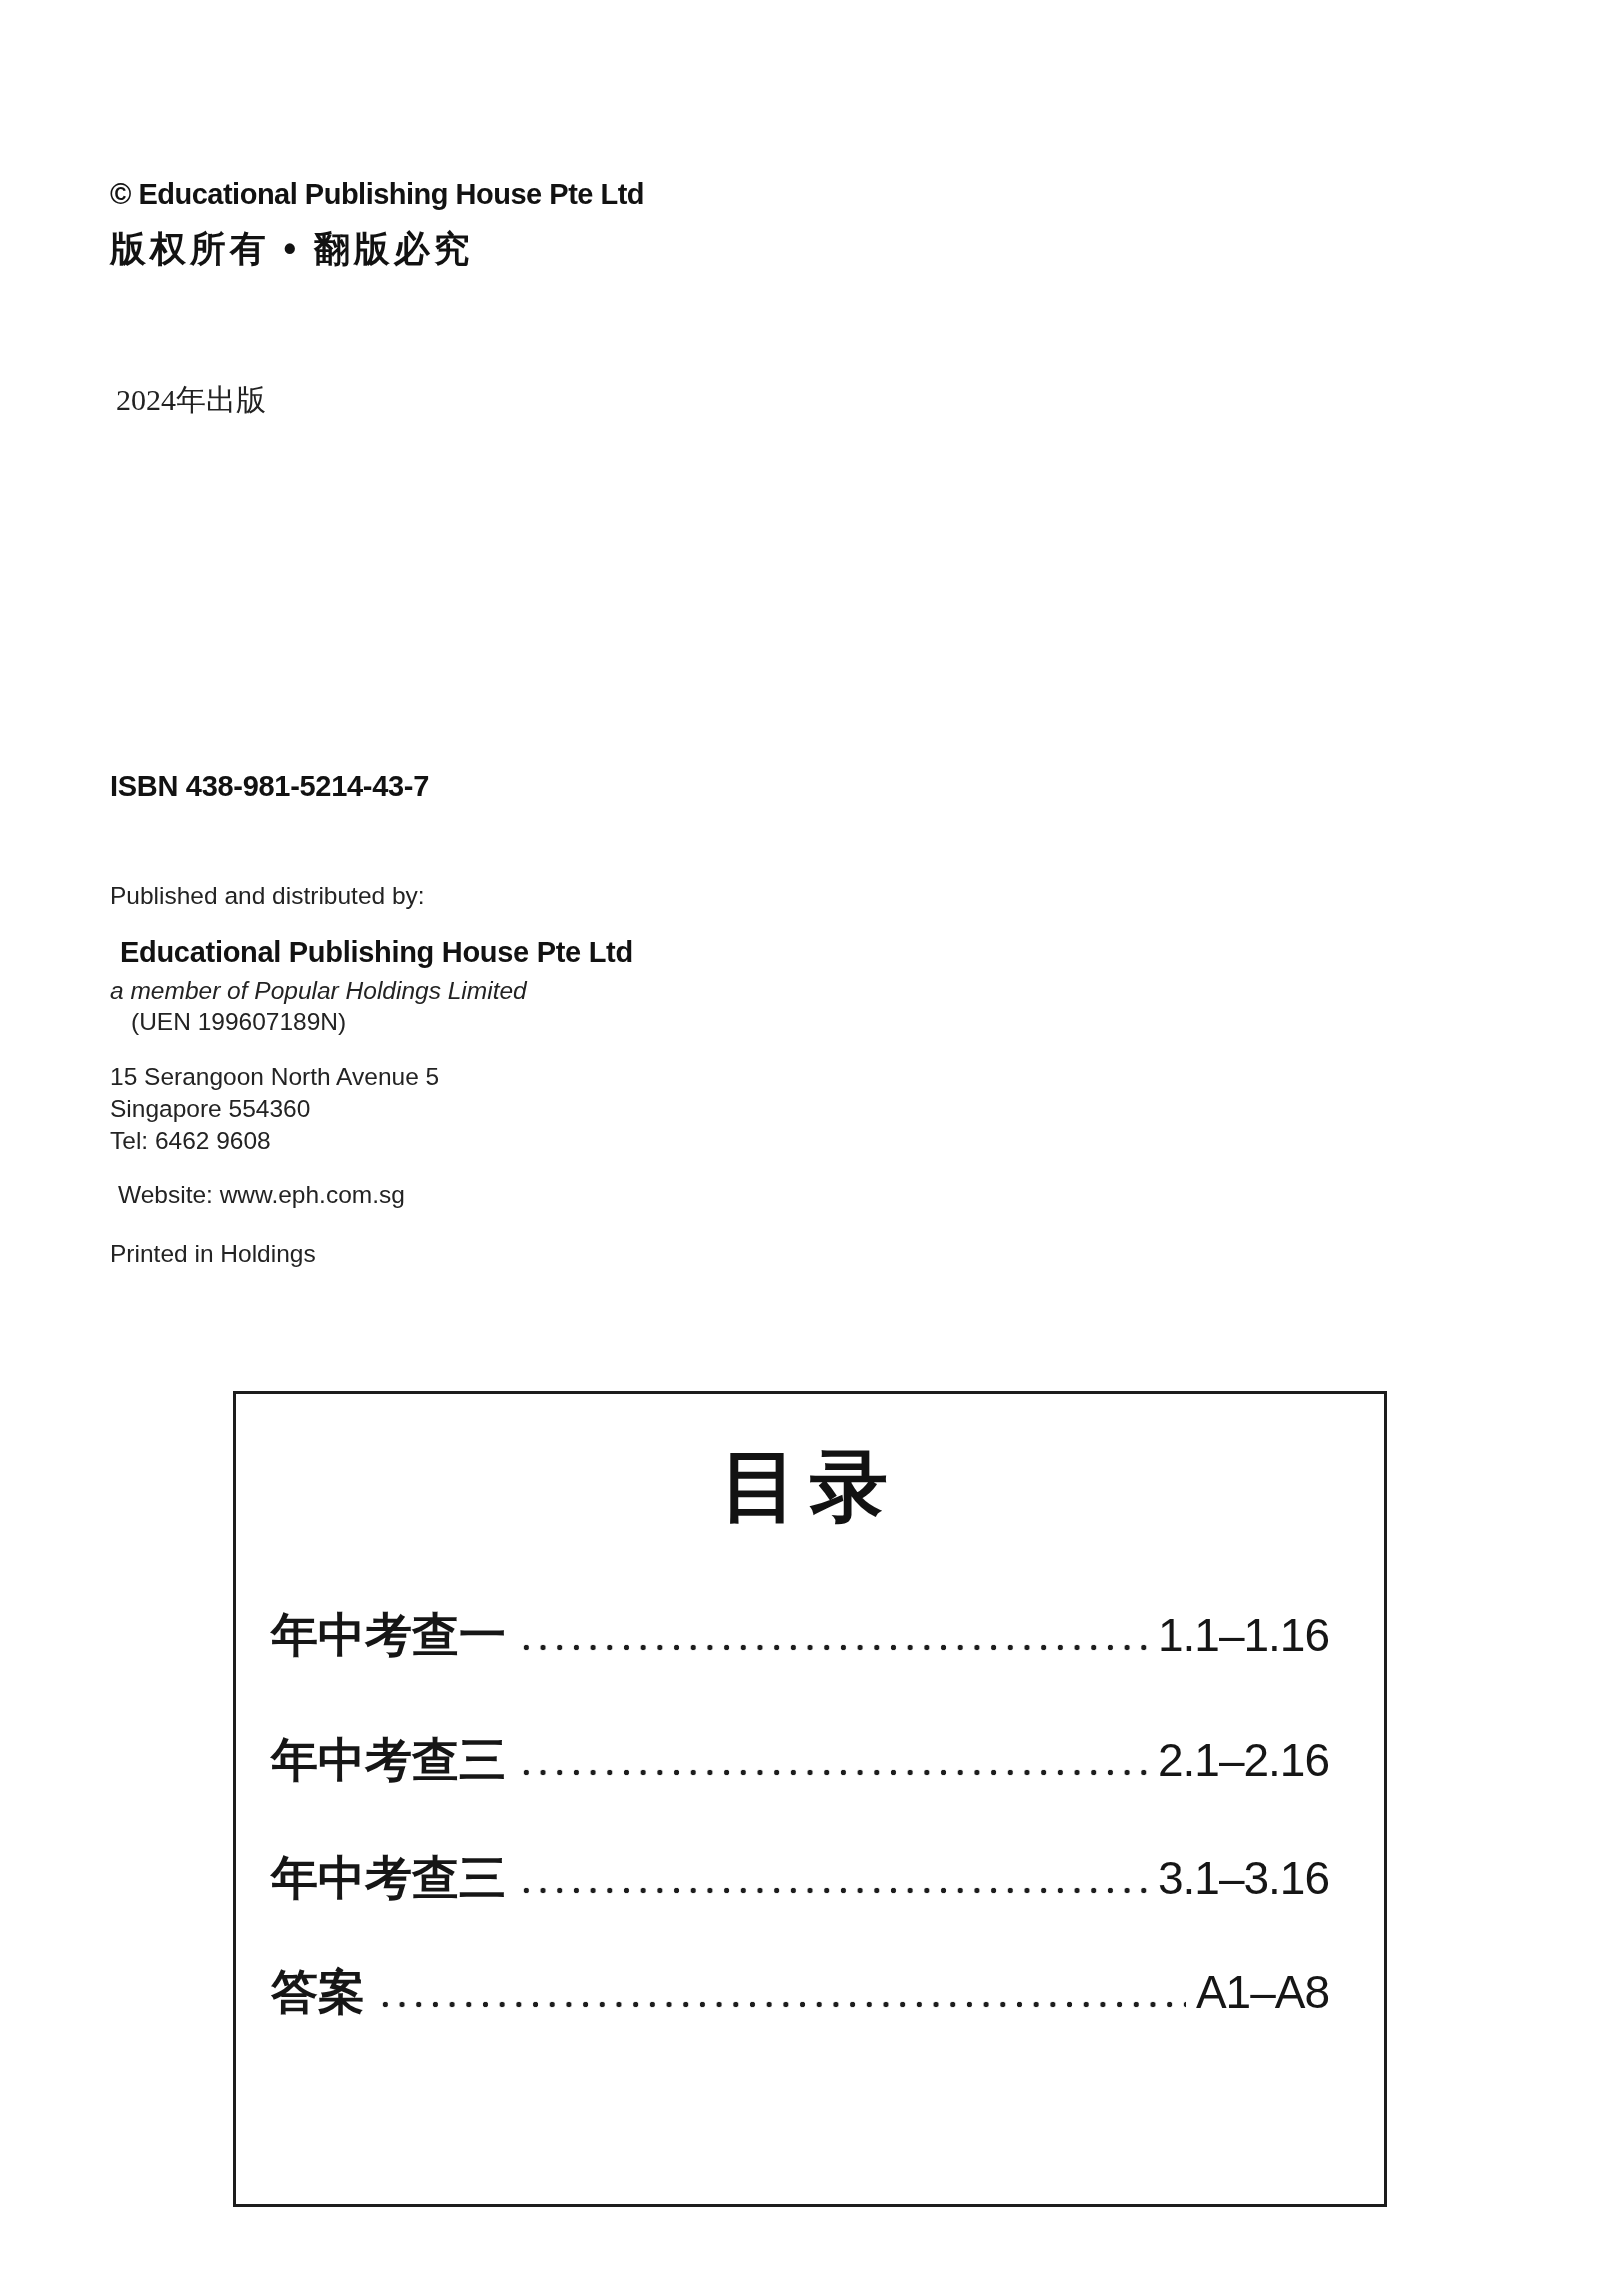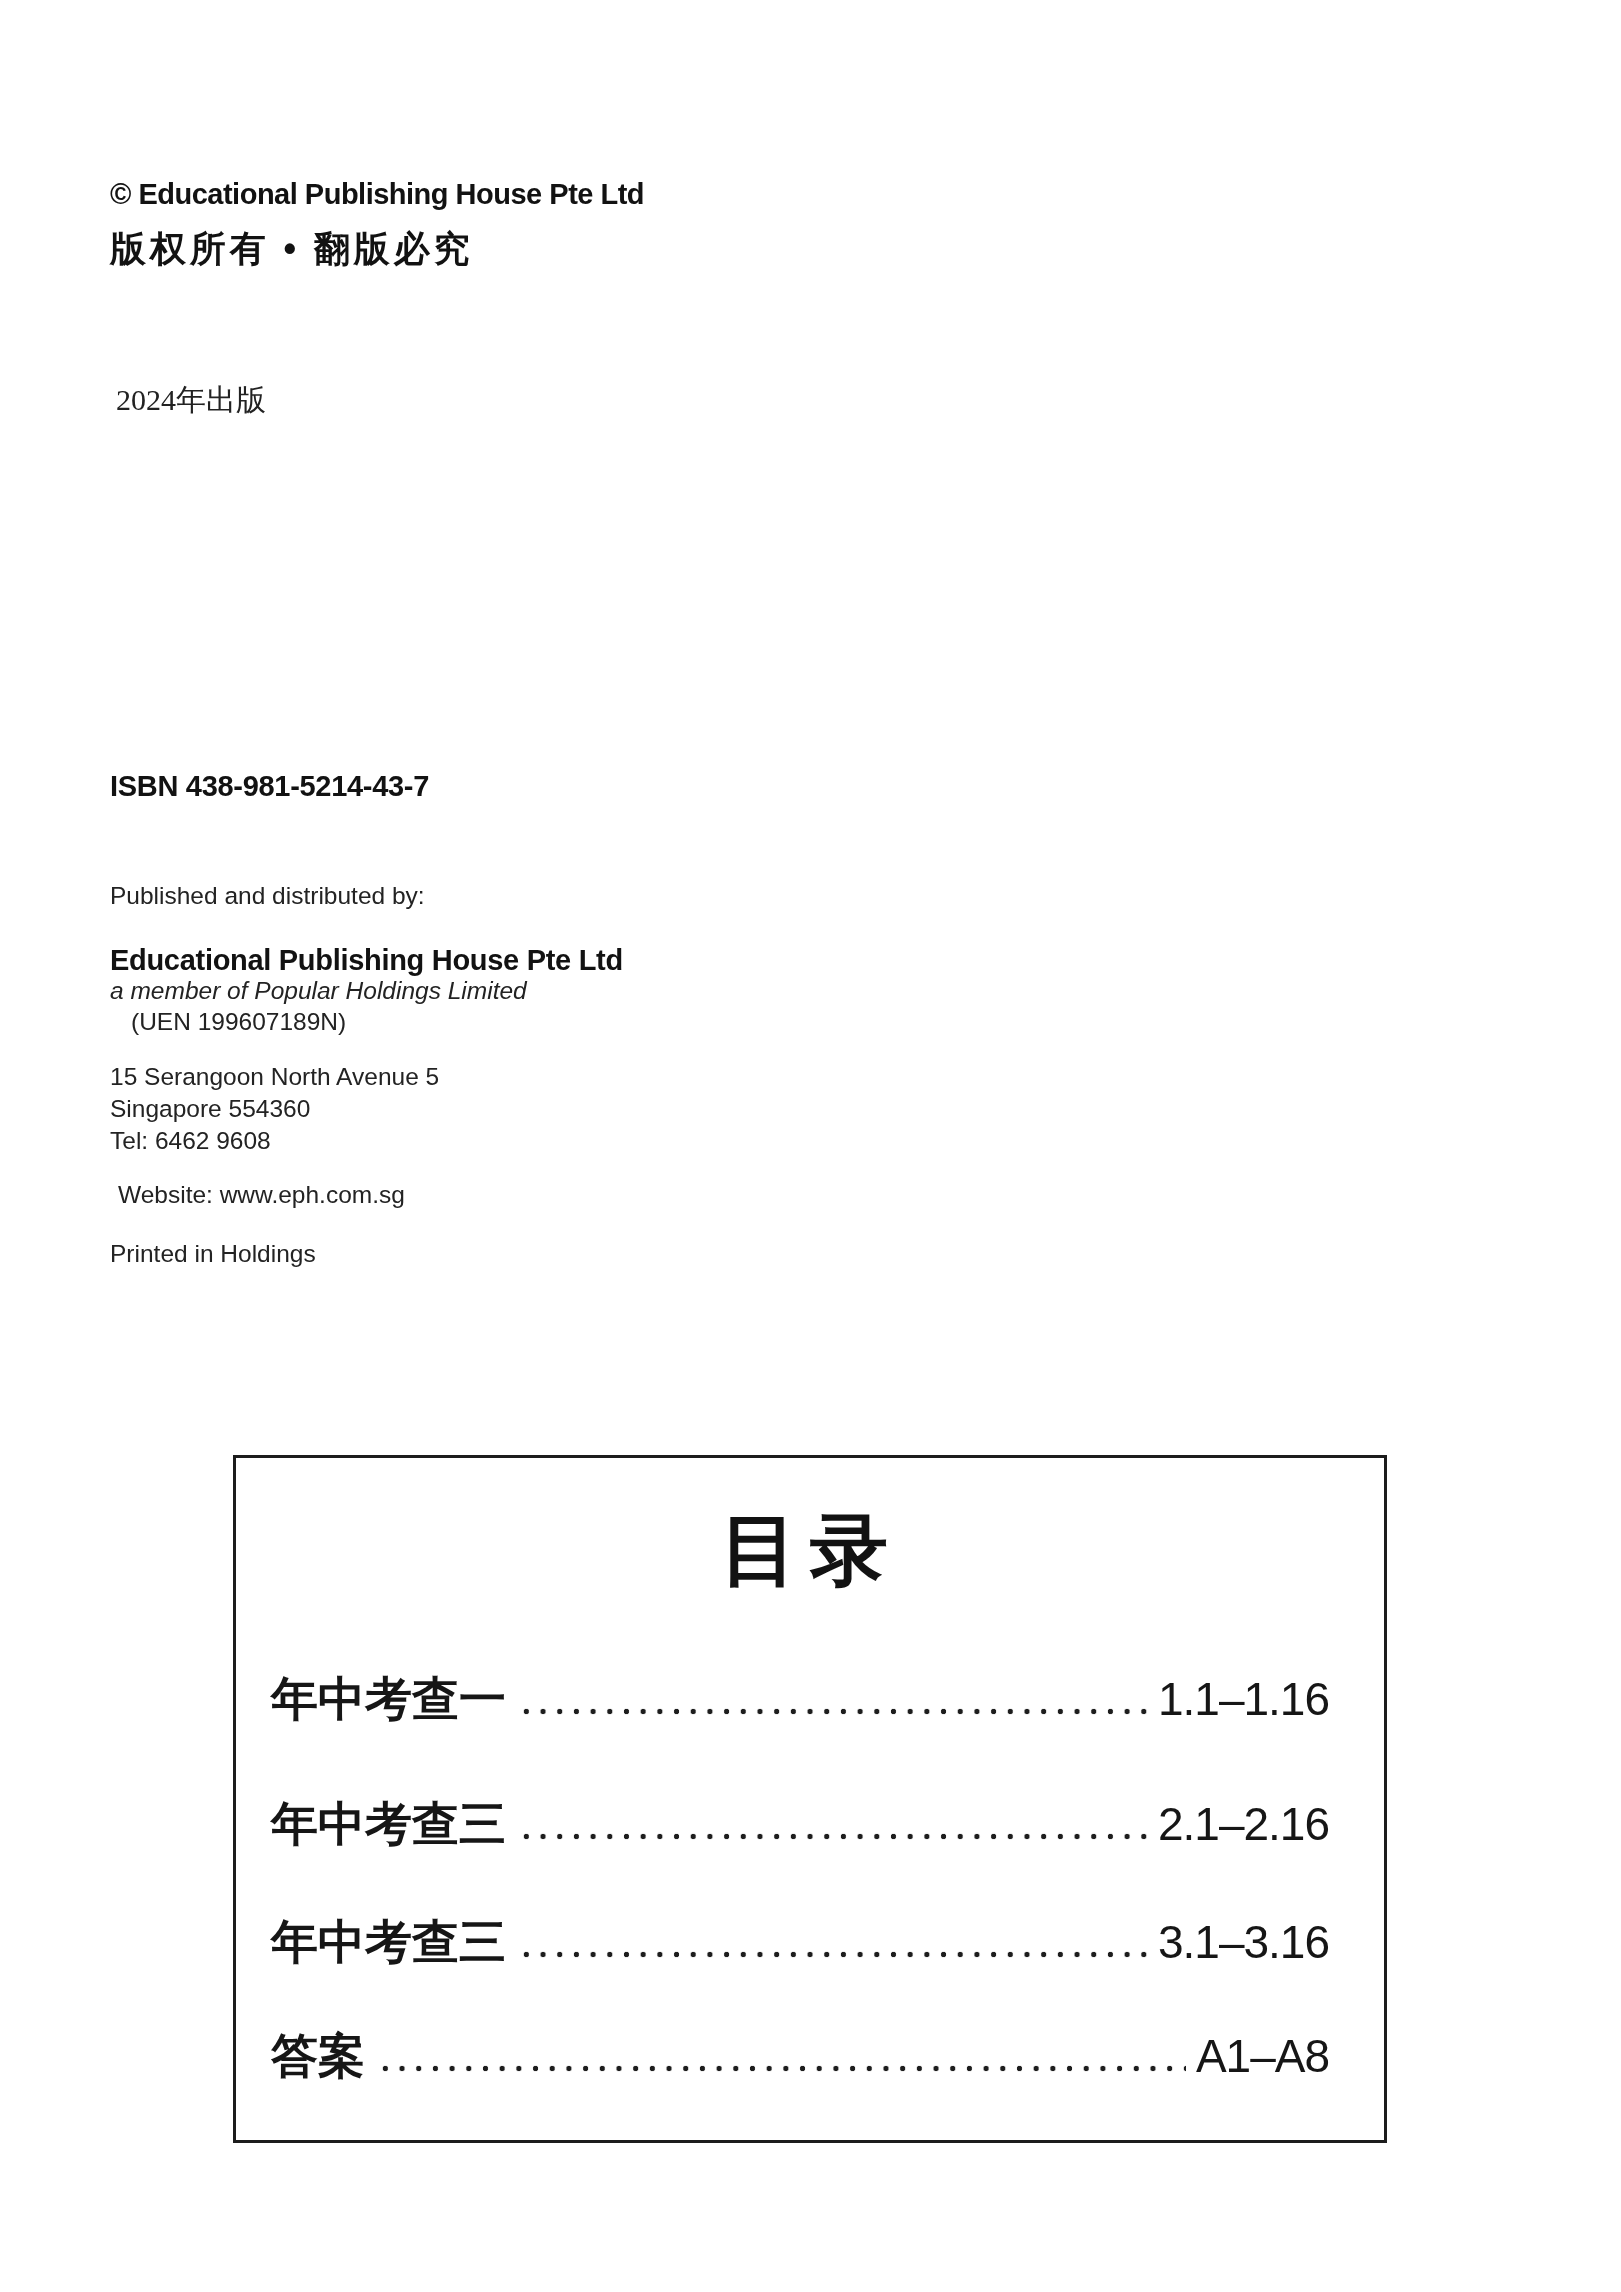--- a/index.html
+++ b/index.html
@@ -48,26 +48,25 @@
     letter-spacing: -0.3px;
     color: #121212;
   }
 
   .published-by {
     left: 110px; top: 882px;
     font-size: 24.5px;
     color: #232323;
   }
   .publisher-name {
-    left: 110px; top: 936px;
+    left: 120px; top: 936px;
     font-size: 29px;
     font-weight: bold;
     letter-spacing: -0.3px;
     color: #121212;
-    margin-top: 8px;
   }
   .publisher-subtitle {
     left: 110px; top: 977px;
     font-size: 24.5px;
     font-style: italic;
     color: #232323;
   }
   .publisher-uen {
     left: 110px; top: 1008px;
     font-size: 24.5px;
@@ -88,22 +87,22 @@
     margin-left: 8px;
   }
   .printed-line {
     left: 110px; top: 1240px;
     font-size: 24.5px;
     color: #232323;
   }
 
   
   .toc-box {
-    left: 233px; top: 1455px;
-    width: 1154px; height: 688px;
+    left: 233px; top: 1391px;
+    width: 1154px; height: 816px;
     border: 3.9px solid #1c1c1c;
     box-sizing: border-box;
   }
   .toc-title {
     position: absolute;
     left: 0; right: 0; top: 41px;
     text-align: center;
     font-size: 78px;
     font-weight: bold;
     letter-spacing: 11.8px;

